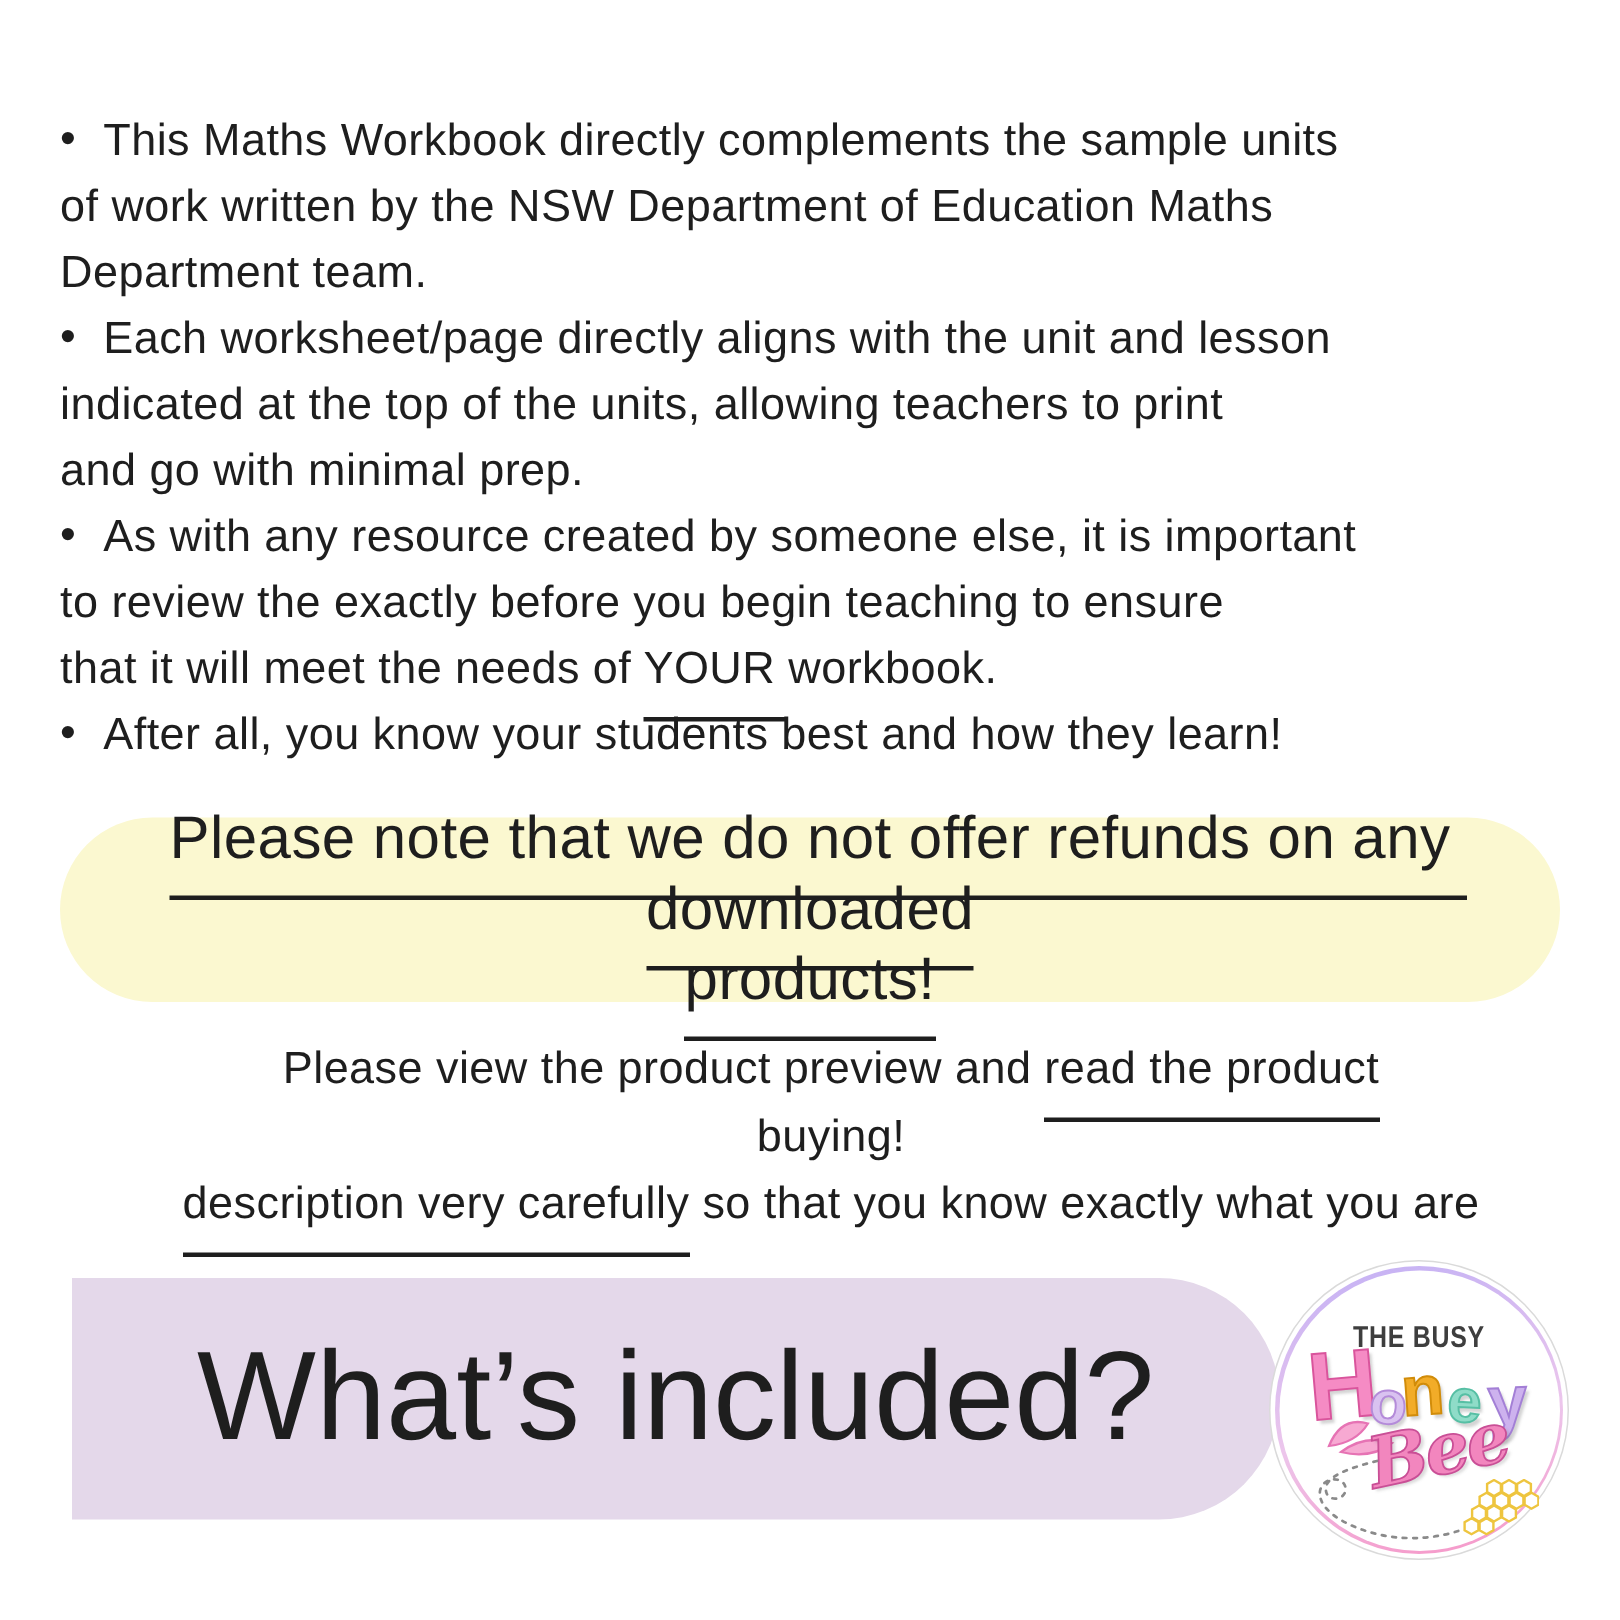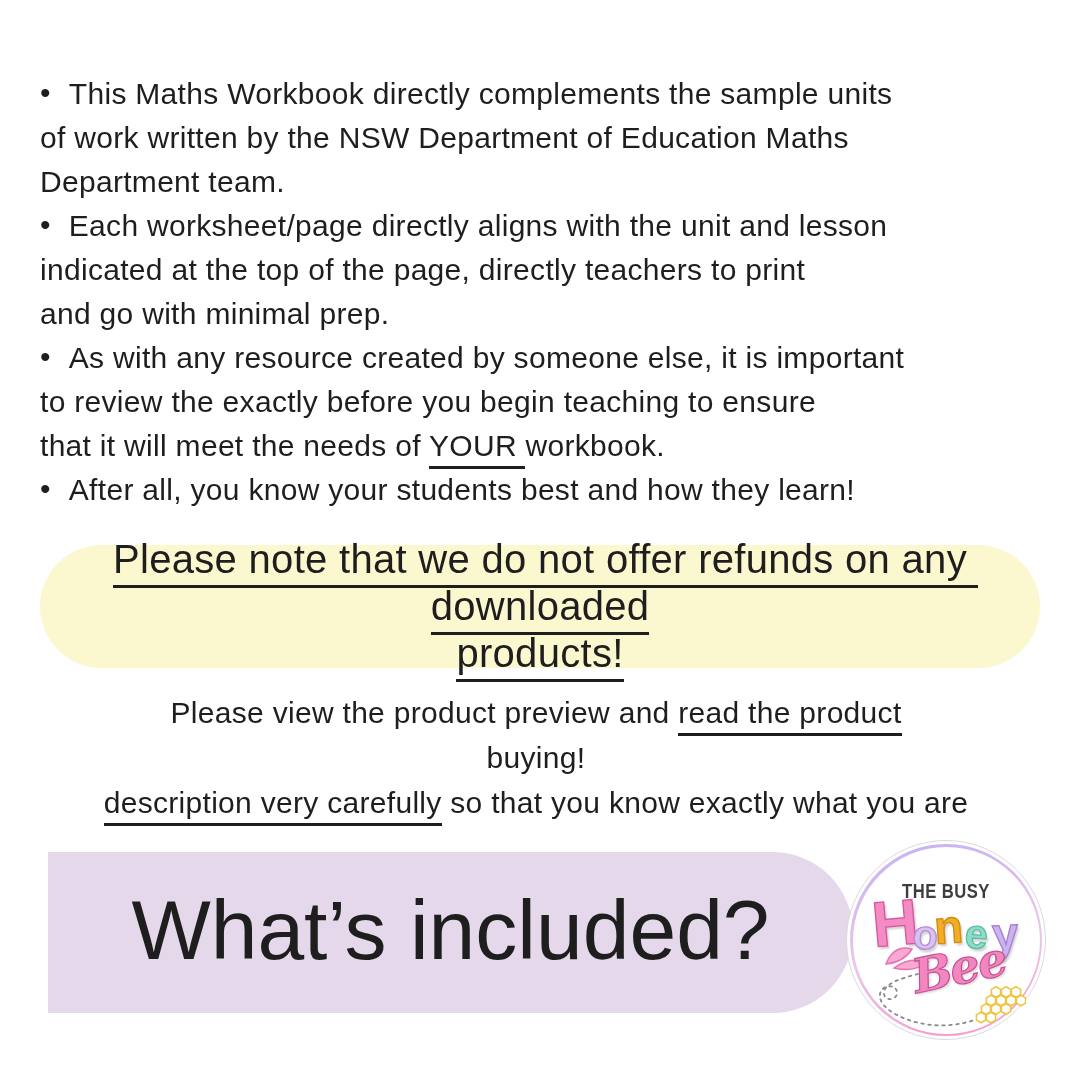--- a/index.html
+++ b/index.html
@@ -16,36 +16,36 @@
     position:absolute;left:40px;top:72px;width:1000px;
     font-size:30px;line-height:44px;font-weight:300;letter-spacing:.3px;
     text-align:left;
   }
   .bullet-item{margin:0;}
   .t-line{white-space:pre-wrap;}
   .bullet-dot{
     display:inline-block;font-size:30px;margin-right:18px;
     transform:translateY(-1px);
   }
-  .u{border-bottom:3px solid var(--text,#1e1e1e);padding-bottom:4px;}
+  .u{border-bottom:3px solid var(--text,#1e1e1e);padding-bottom:16px;}
 
   
   .note-box{
     position:absolute;left:40px;top:545px;width:1000px;height:123px;
     background:var(--note-bg,#fbf8d0);border-radius:62px;
     display:flex;align-items:center;justify-content:center;
   }
   .note-text{
     font-size:40px;line-height:47px;font-weight:300;letter-spacing:.3px;
     text-align:center;width:920px;
   }
 
   
   .paragraph{
-    position:absolute;left:26px;top:690px;width:1020px;
+    position:absolute;left:44px;top:690px;width:1020px;
     font-size:30px;line-height:45px;font-weight:300;letter-spacing:.3px;
     text-align:center;
   }
 
   
   .banner{
     position:absolute;left:0;top:852px;width:805px;height:161px;
     background:var(--banner-bg,#e4d8ea);border-radius:0 81px 81px 0;
     display:flex;align-items:center;justify-content:center;margin-left:48px;
   }
@@ -93,21 +93,21 @@
 <div class="canvas">
 
   <div class="bullets" id="bullet-list">
       <div class="bullet-item">
         <div class="t-line"><span class="bullet-dot">•</span><span class="seg">This Maths Workbook directly complements the sample units</span></div>
         <div class="t-line"><span class="seg">of work written by the NSW Department of Education Maths</span></div>
         <div class="t-line"><span class="seg">Department team.</span></div>
       </div>
       <div class="bullet-item">
         <div class="t-line"><span class="bullet-dot">•</span><span class="seg">Each worksheet/page directly aligns with the unit and lesson</span></div>
-        <div class="t-line"><span class="seg">indicated at the top of the page, directly teachers to print</span></div>
+        <div class="t-line"><span class="seg">indicated at the top of the units, allowing teachers to print</span></div>
         <div class="t-line"><span class="seg">and go with minimal prep.</span></div>
       </div>
       <div class="bullet-item">
         <div class="t-line"><span class="bullet-dot">•</span><span class="seg">As with any resource created by someone else, it is important</span></div>
         <div class="t-line"><span class="seg">to review the exactly before you begin teaching to ensure</span></div>
         <div class="t-line"><span class="seg">that it will meet the needs of </span><span class="seg u">YOUR </span><span class="seg">workbook.</span></div>
       </div>
       <div class="bullet-item">
         <div class="t-line"><span class="bullet-dot">•</span><span class="seg">After all, you know your students best and how they learn!</span></div>
       </div>

